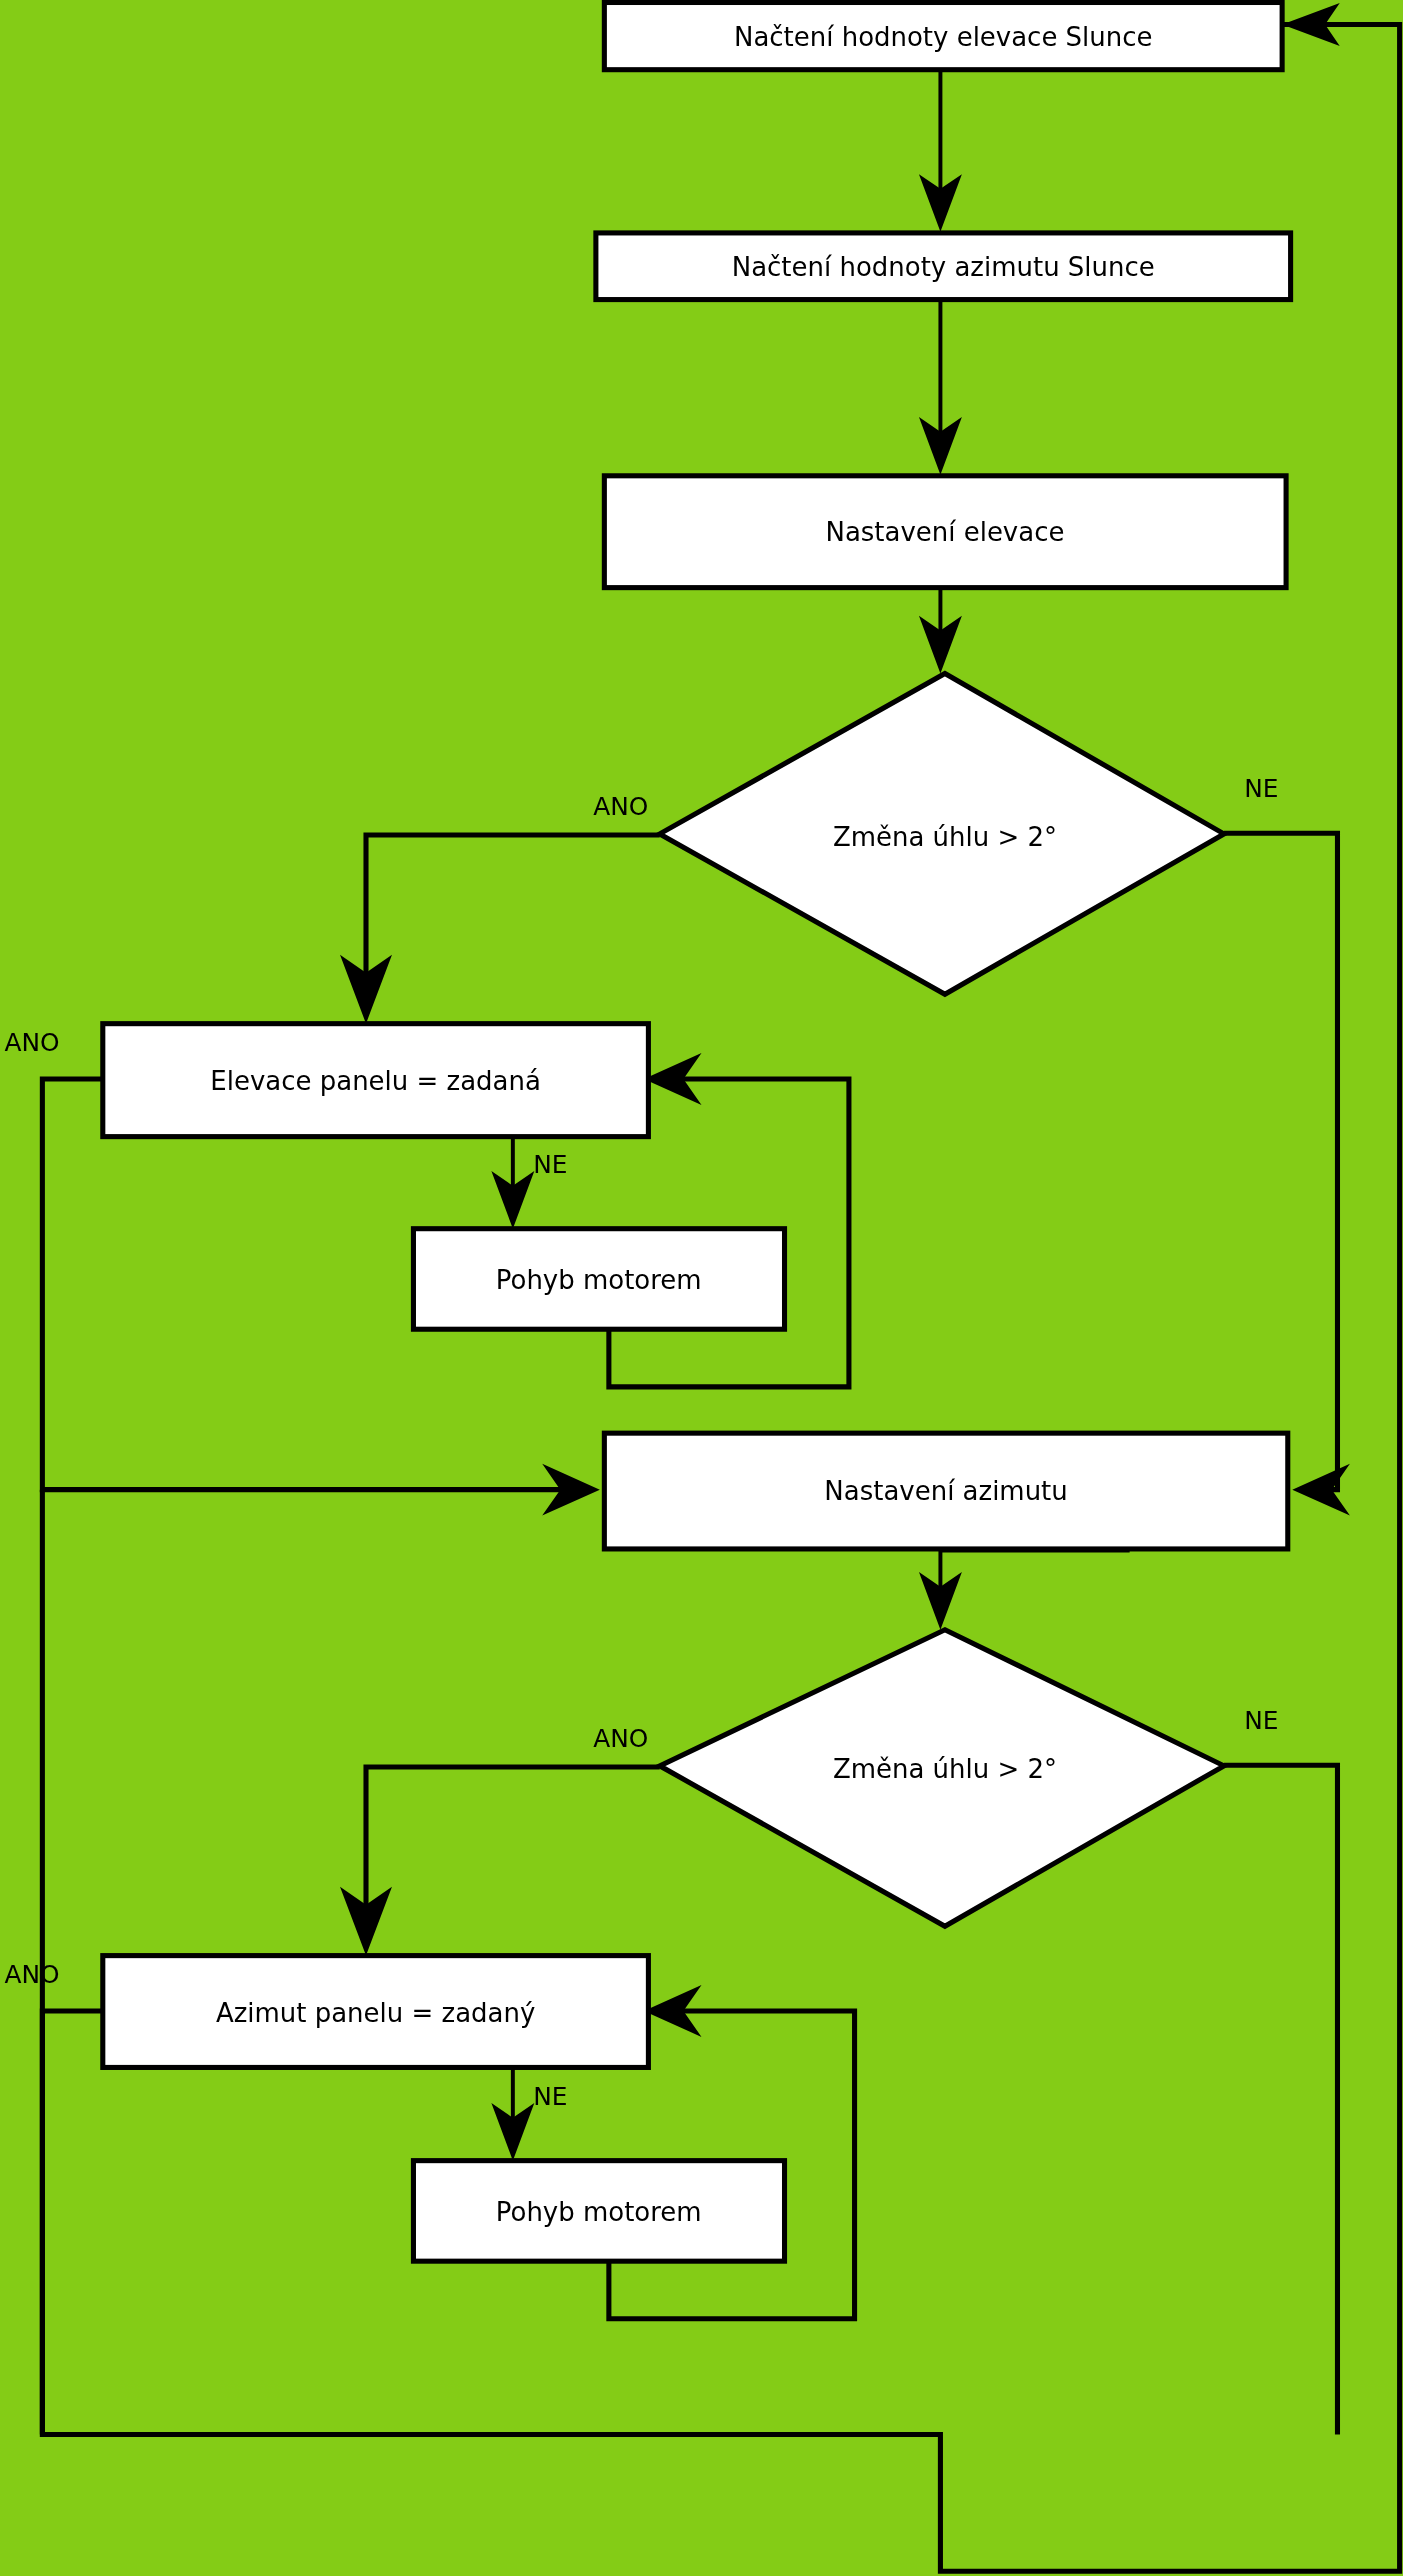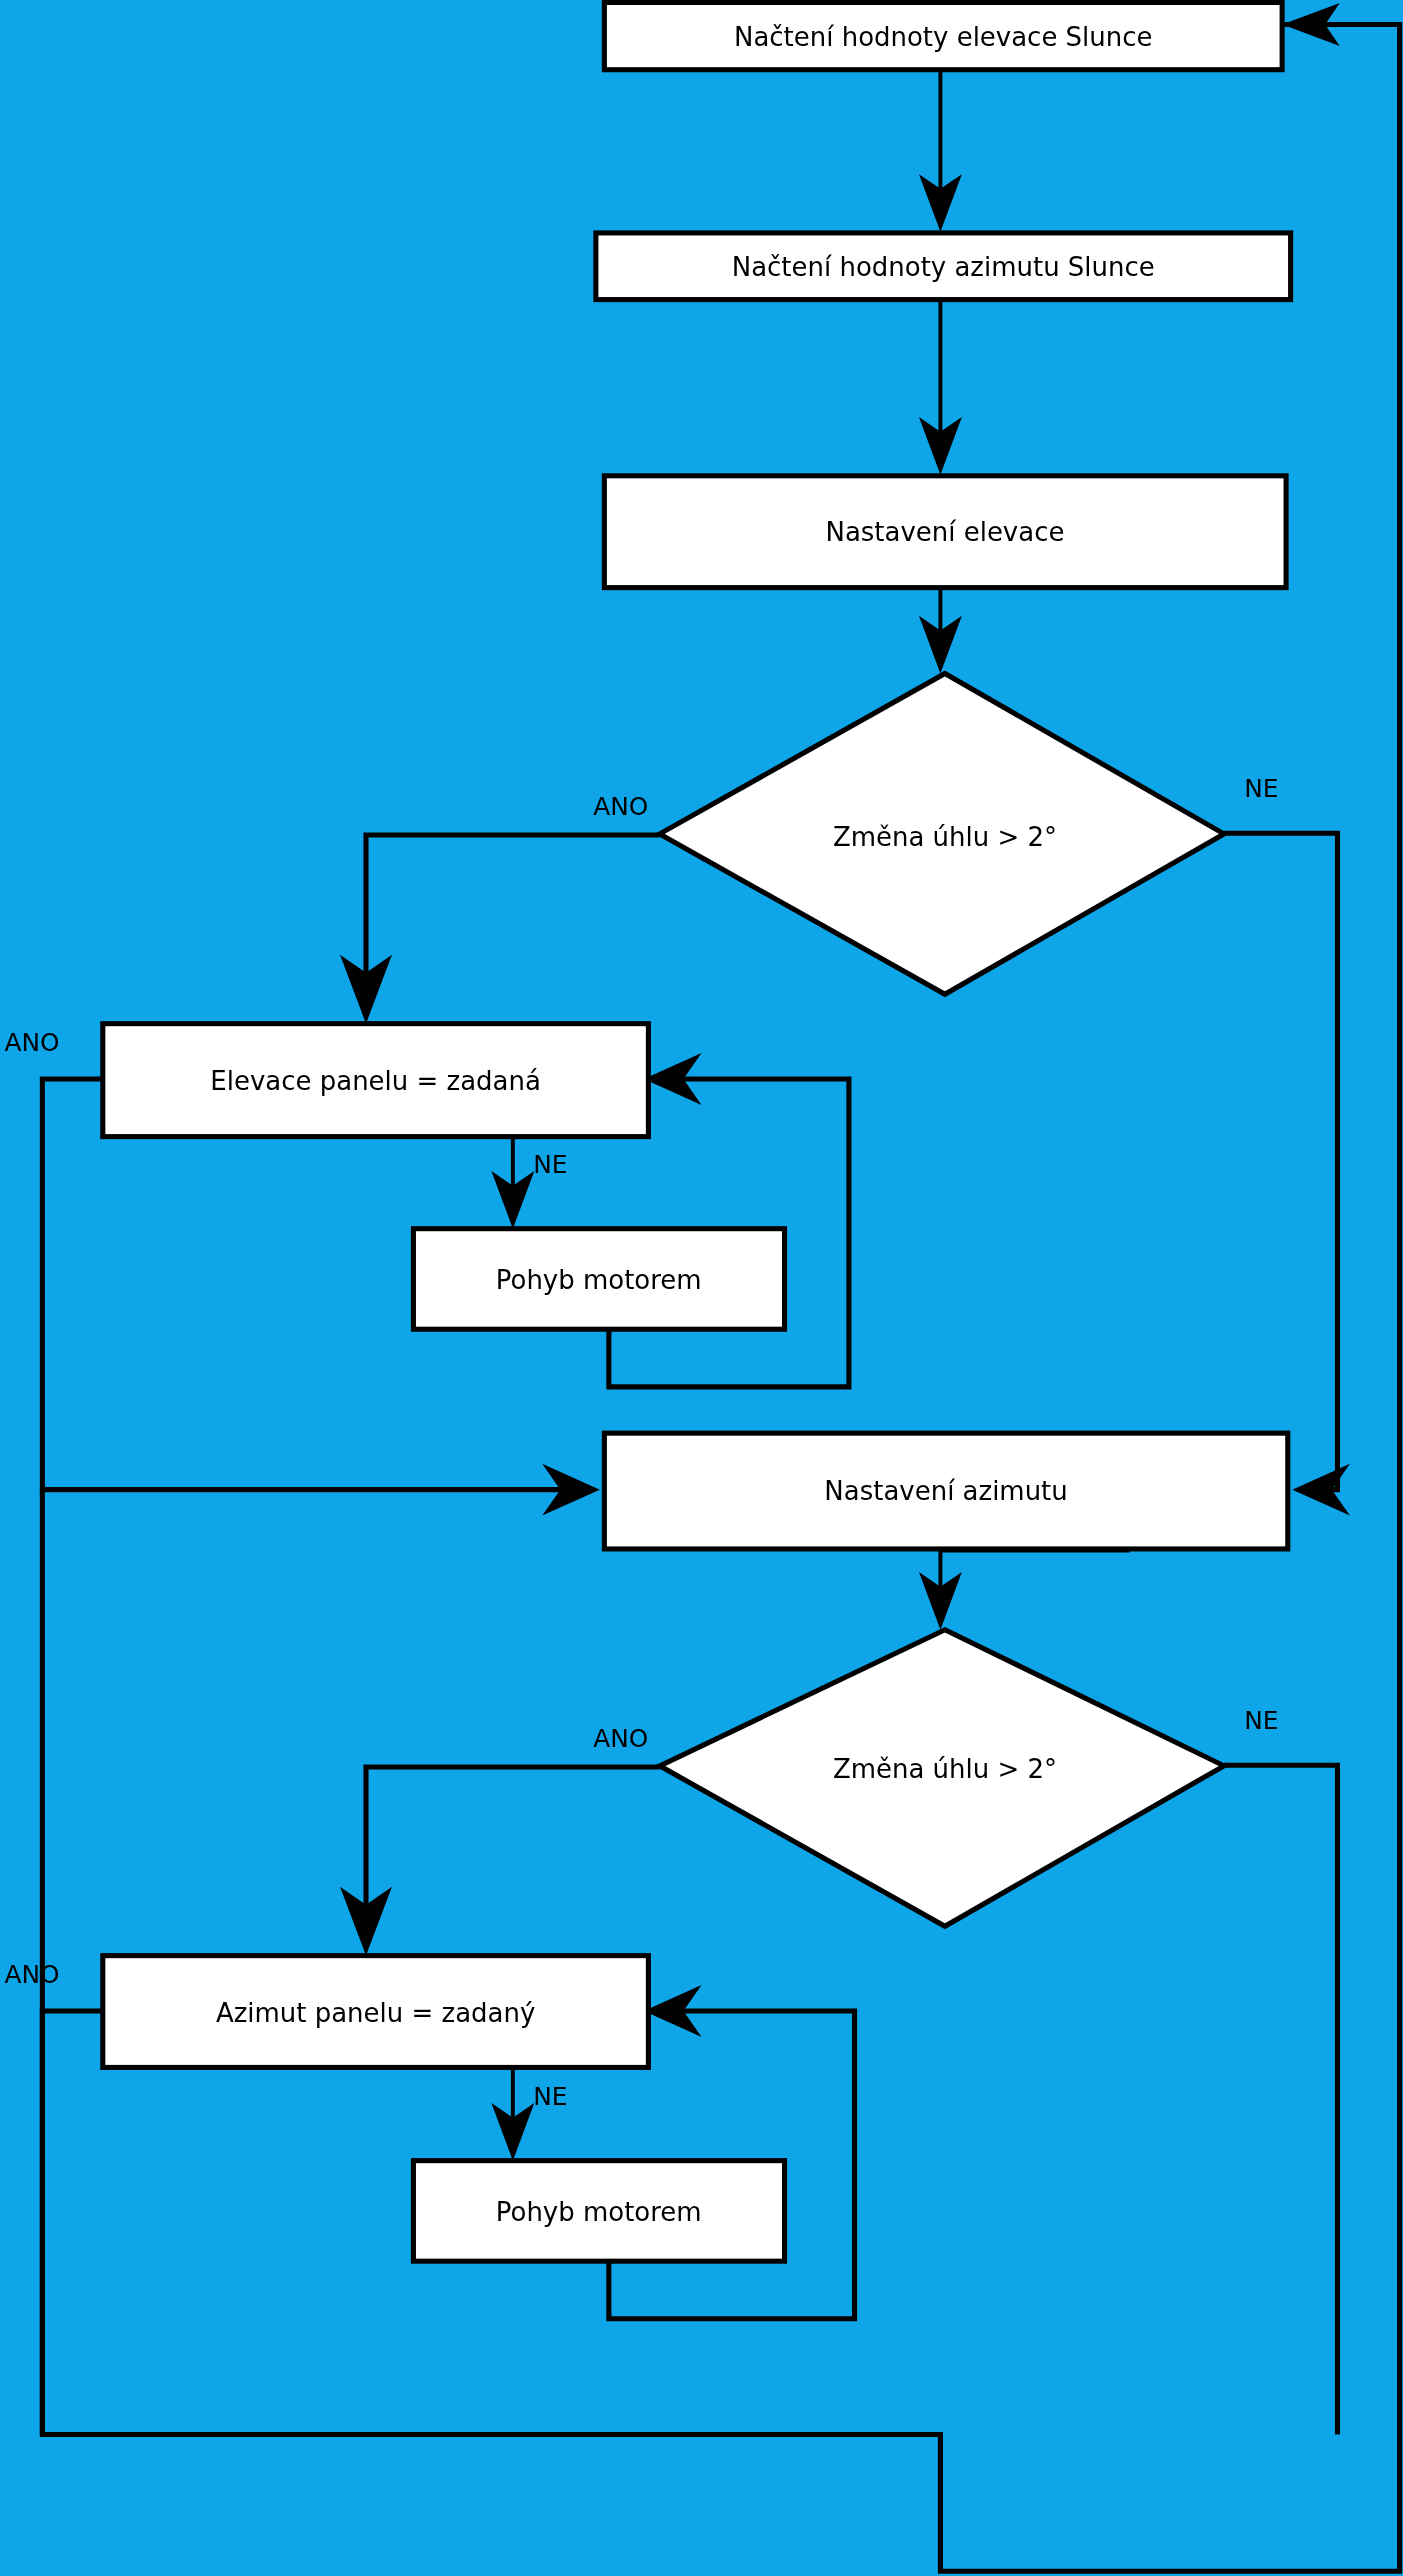--- a/index.html
+++ b/index.html
@@ -4,21 +4,21 @@
 <style>
   html, body {
     margin: 0;
     padding: 0;
     background: #ffffff;
   }
   #flowchart-root {
     width: 1403px;
     height: 2576px;
     position: relative;
-    background: #0ea5e9;
+    background: #84cc16;
     font-family: "DejaVu Sans", sans-serif;
   }
   svg.flow-canvas {
     display: block;
     width: 1403px;
     height: 2576px;
   }
   .node-box {
     fill: #ffffff;
     stroke: #000000;

